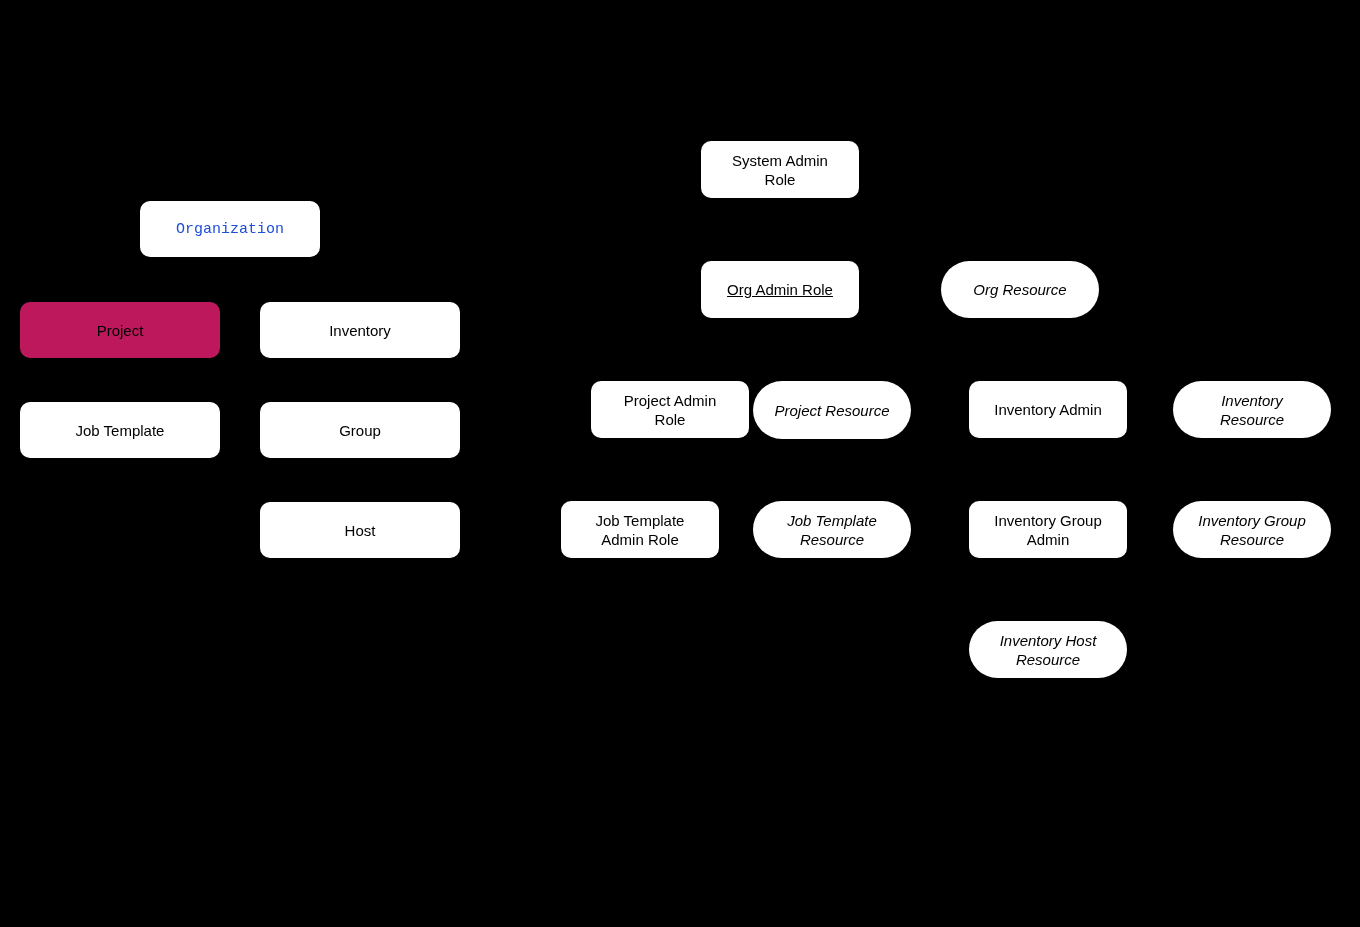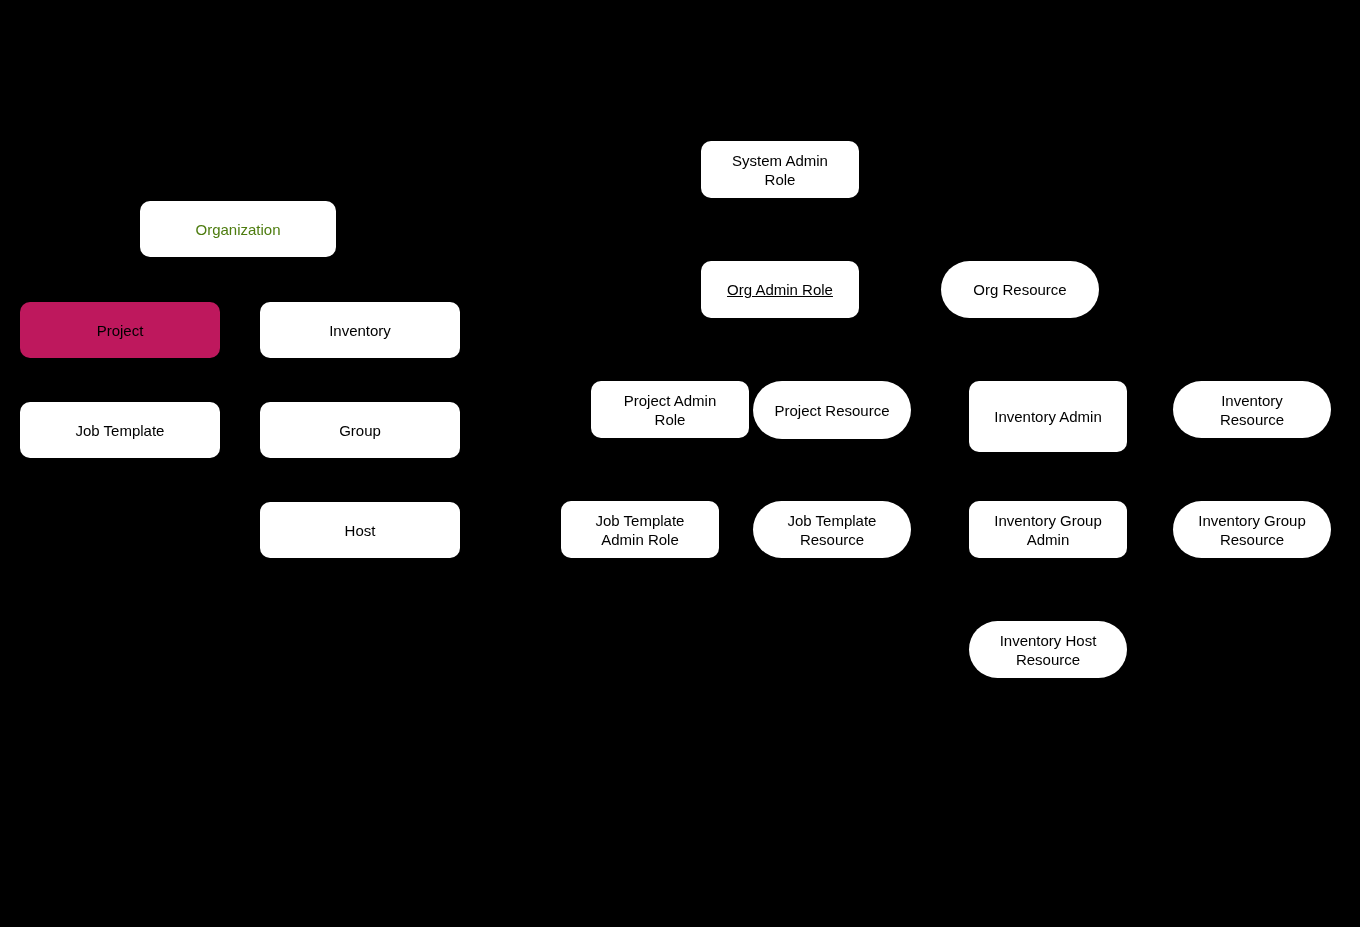--- a/index.html
+++ b/index.html
@@ -27,40 +27,41 @@
     line-height: 19px;
     box-sizing: border-box;
     padding: 2px 6px;
     white-space: pre-line;
   }
   .node.rect {
     border-radius: 10px;
   }
   .node.pill {
     border-radius: 999px;
+    font-style: italic;
   }
 </style>
 </head>
 <body>
 
 <div id="canvas" style="background: rgb(0, 0, 0);">
-    <div class="node rect" style="left: 140px; top: 201px; width: 196px; height: 56px; background: rgb(255, 255, 255); color: #4d7c0f;">Organization</div>
+    <div class="node rect" style="left: 140px; top: 201px; width: 180px; height: 56px; background: rgb(255, 255, 255); color: #1d4ed8; font-family: Liberation Mono, monospace;">Organization</div>
     <div class="node rect" style="left: 20px; top: 302px; width: 200px; height: 56px; background: #be185d; color: rgb(0, 0, 0);">Project</div>
     <div class="node rect" style="left: 260px; top: 302px; width: 200px; height: 56px; background: rgb(255, 255, 255); color: rgb(0, 0, 0);">Inventory</div>
     <div class="node rect" style="left: 20px; top: 402px; width: 200px; height: 56px; background: rgb(255, 255, 255); color: rgb(0, 0, 0);">Job Template</div>
     <div class="node rect" style="left: 260px; top: 402px; width: 200px; height: 56px; background: rgb(255, 255, 255); color: rgb(0, 0, 0);">Group</div>
     <div class="node rect" style="left: 260px; top: 502px; width: 200px; height: 56px; background: rgb(255, 255, 255); color: rgb(0, 0, 0);">Host</div>
     <div class="node rect" style="left: 701px; top: 141px; width: 158px; height: 57px; background: rgb(255, 255, 255); color: rgb(0, 0, 0);">System Admin
 Role</div>
     <div class="node rect" style="left: 701px; top: 261px; width: 158px; height: 57px; background: rgb(255, 255, 255); color: rgb(0, 0, 0); text-decoration: underline;">Org Admin Role</div>
     <div class="node pill" style="left: 941px; top: 261px; width: 158px; height: 57px; background: rgb(255, 255, 255); color: rgb(0, 0, 0);">Org Resource</div>
     <div class="node rect" style="left: 561px; top: 381px; width: 158px; height: 57px; background: rgb(255, 255, 255); color: rgb(0, 0, 0); margin-left: 30px;">Project Admin
 Role</div>
     <div class="node pill" style="left: 753px; top: 381px; width: 158px; height: 58px; background: rgb(255, 255, 255); color: rgb(0, 0, 0);">Project Resource</div>
-    <div class="node rect" style="left: 969px; top: 381px; width: 158px; height: 71px; background: rgb(255, 255, 255); color: rgb(0, 0, 0);">Inventory Admin</div>
+    <div class="node rect" style="left: 969px; top: 381px; width: 158px; height: 57px; background: rgb(255, 255, 255); color: rgb(0, 0, 0);">Inventory Admin</div>
     <div class="node pill" style="left: 1173px; top: 381px; width: 158px; height: 57px; background: rgb(255, 255, 255); color: rgb(0, 0, 0);">Inventory
 Resource</div>
     <div class="node rect" style="left: 561px; top: 501px; width: 158px; height: 57px; background: rgb(255, 255, 255); color: rgb(0, 0, 0);">Job Template
 Admin Role</div>
     <div class="node pill" style="left: 753px; top: 501px; width: 158px; height: 57px; background: rgb(255, 255, 255); color: rgb(0, 0, 0);">Job Template
 Resource</div>
     <div class="node rect" style="left: 969px; top: 501px; width: 158px; height: 57px; background: rgb(255, 255, 255); color: rgb(0, 0, 0);">Inventory Group
 Admin</div>
     <div class="node pill" style="left: 1173px; top: 501px; width: 158px; height: 57px; background: rgb(255, 255, 255); color: rgb(0, 0, 0);">Inventory Group
 Resource</div>

